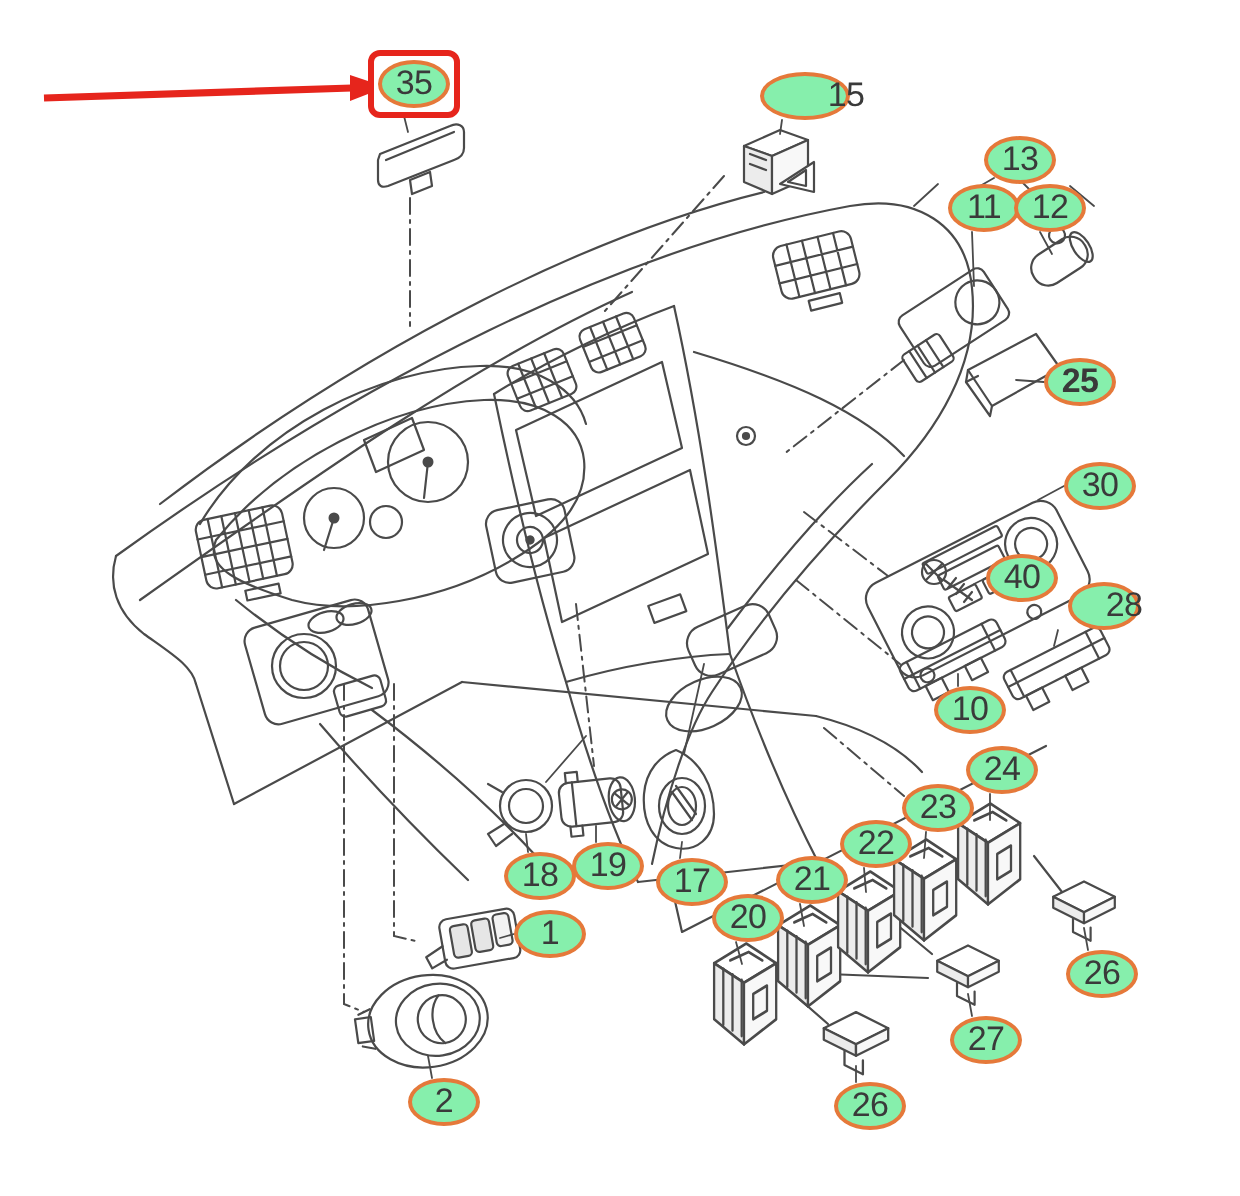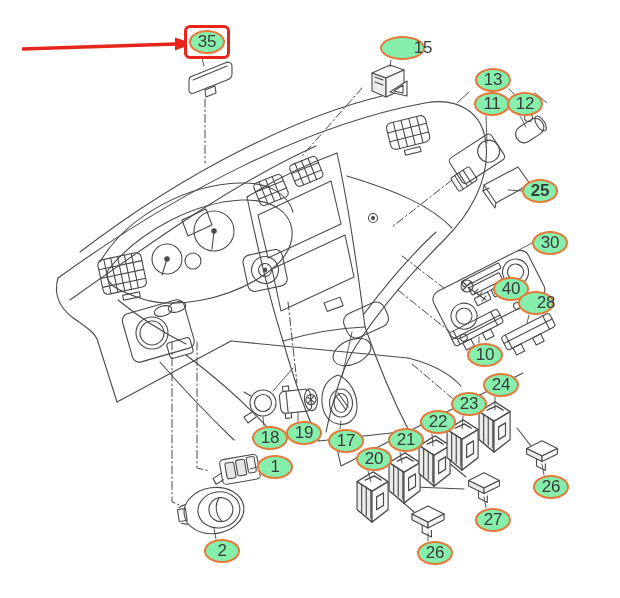--- a/index.html
+++ b/index.html
@@ -313,27 +313,27 @@
     <line x1="22" y1="49" x2="176" y2="44" stroke="#e6251c" stroke-width="3.6"></line>
     <polygon points="175,37.5 193,43.5 175,50.5" fill="#e6251c"></polygon>
   </g>
 </svg>
 
 <div class="highlight-box" style="left:184px;top:25px;">
   <div class="callout">35</div>
 </div>
 
 <div class="callout" style="left:380px;top:36px;padding-left:41px;">15</div>
-<div class="callout" style="left:475px;top:68px;">13</div>
+<div class="callout" style="left:492px;top:68px;">13</div>
 <div class="callout" style="left:474px;top:92px;">11</div>
 <div class="callout" style="left:507px;top:92px;">12</div>
 <div class="callout" style="left:522px;top:179px;font-weight:bold;">25</div>
 <div class="callout" style="left:532px;top:231px;">30</div>
 <div class="callout" style="left:493px;top:277px;">40</div>
-<div class="callout" style="left:518px;top:291px;padding-left:20px;">28</div>
+<div class="callout" style="left:534px;top:291px;padding-left:20px;">28</div>
 <div class="callout" style="left:467px;top:343px;">10</div>
 <div class="callout" style="left:483px;top:373px;">24</div>
 <div class="callout" style="left:451px;top:392px;">23</div>
 <div class="callout" style="left:420px;top:410px;">22</div>
 <div class="callout" style="left:388px;top:428px;">21</div>
 <div class="callout" style="left:356px;top:447px;">20</div>
 <div class="callout" style="left:533px;top:475px;">26</div>
 <div class="callout" style="left:475px;top:508px;text-align:center;">27</div>
 <div class="callout" style="left:417px;top:541px;">26</div>
 <div class="callout" style="left:252px;top:426px;">18</div>

